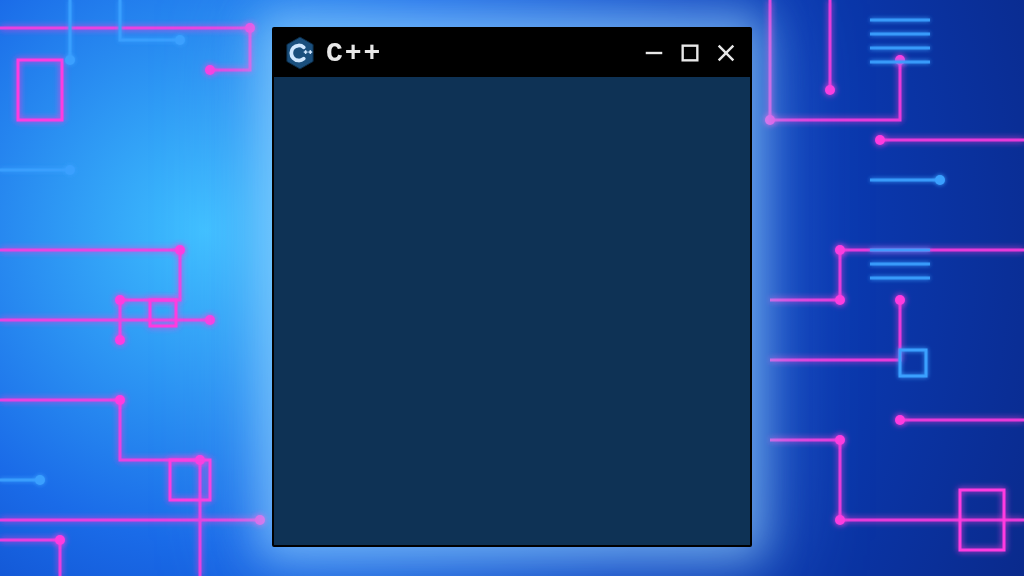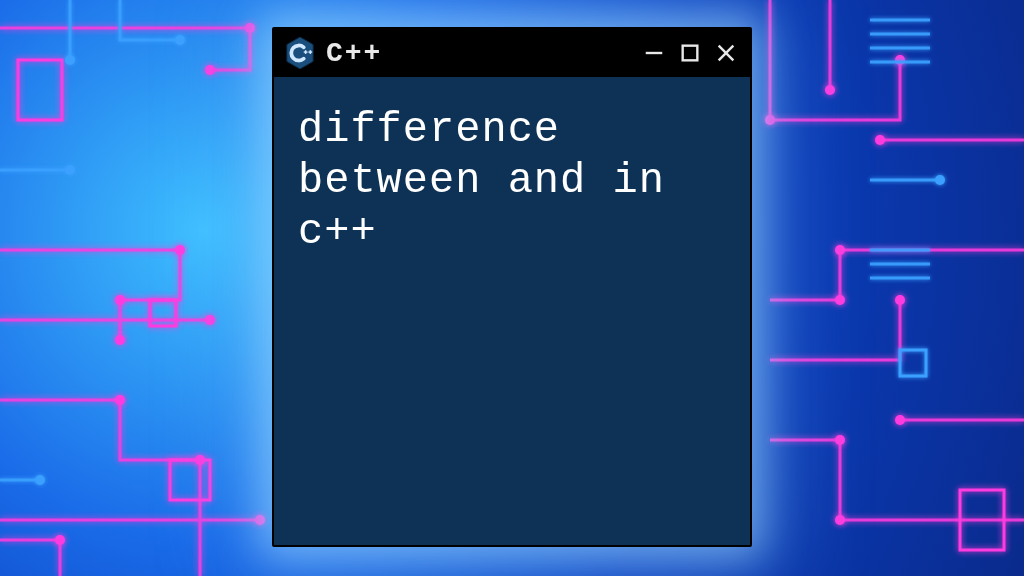--- a/index.html
+++ b/index.html
@@ -197,14 +197,13 @@
       </span>
       <span class="win-btn" title="Close">
         <svg viewBox="0 0 24 24">
             <line x1="4" y1="4" x2="20" y2="20"></line>
             <line x1="20" y1="4" x2="4" y2="20"></line>
           </svg>
       </span>
     </div>
   </div>
 
-  <div class="content">difference between and in c++</div>
 </div>
 
 </body></html>

